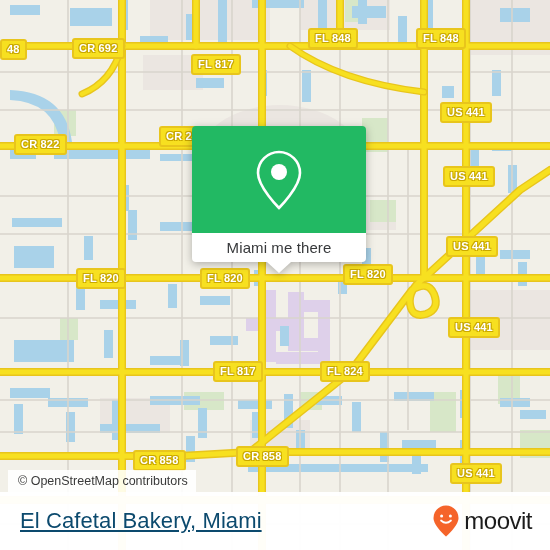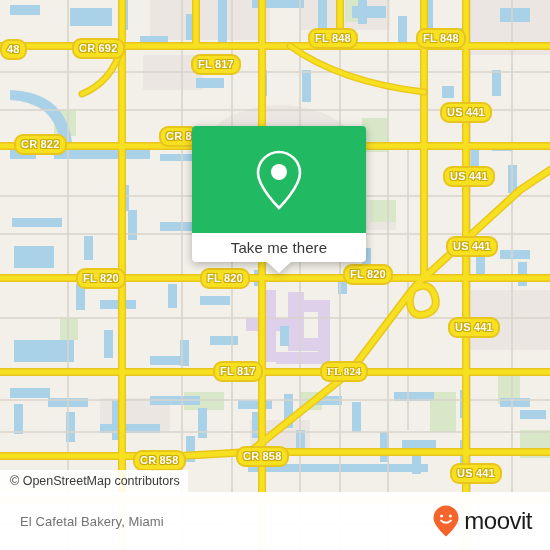--- a/index.html
+++ b/index.html
@@ -23,21 +23,21 @@
     background: #f2f0e8;
     overflow: hidden;
   }
   #map-svg { position: absolute; left: 0; top: 0; }
 
   
   .shield {
     position: absolute;
     background: #f7e020;
     border: 2px solid #e8c51c;
-    border-radius: 9px;
+    border-radius: 3px;
     color: #ffffff;
     font-size: 11px;
     font-weight: bold;
     line-height: 12px;
     padding: 2px 5px 3px;
     letter-spacing: 0.2px;
     white-space: nowrap;
     text-shadow: -1px -1px 0 #c9a800, 1px -1px 0 #c9a800,
                  -1px 1px 0 #c9a800, 1px 1px 0 #c9a800;
     z-index: 6;
@@ -80,21 +80,21 @@
     bottom: -11px;
     width: 0; height: 0;
     border-left: 12px solid transparent;
     border-right: 12px solid transparent;
     border-top: 11px solid #ffffff;
   }
 
   
   #attribution {
     position: absolute;
-    left: 0; top: 470px;
+    left: 8px; top: 470px;
     height: 22px;
     padding: 0 8px 0 10px;
     display: flex;
     align-items: center;
     background: rgba(255,255,255,0.88);
     font-size: 12.5px;
     color: #3a3a3a;
     z-index: 15;
     white-space: nowrap;
   }
@@ -105,24 +105,25 @@
     left: 0; top: 492px;
     width: 550px; height: 58px;
     background: rgba(255,255,255,0.93);
     display: flex;
     align-items: center;
     justify-content: space-between;
     padding: 0 18px 0 20px;
     z-index: 30;
   }
   #place-title {
-    font-size: 13px;
-    color: #737373;
+    font-size: 22px;
+    color: #0c4a6e;
     letter-spacing: 0.1px;
     white-space: nowrap;
+    text-decoration: underline;
   }
   #brand {
     display: flex;
     align-items: center;
     gap: 3px;
   }
   #brand-name {
     font-size: 24px;
     color: #1c1c1c;
     letter-spacing: -0.5px;
@@ -334,42 +335,42 @@
       </g>
     </svg>
 
     <div class="shield" style="left:0px;top:39px;">48</div>
     <div class="shield" style="left:72px;top:38px;">CR 692</div>
     <div class="shield" style="left:191px;top:54px;">FL 817</div>
     <div class="shield" style="left:308px;top:28px;">FL 848</div>
     <div class="shield" style="left:416px;top:28px;">FL 848</div>
     <div class="shield" style="left:440px;top:102px;">US 441</div>
     <div class="shield" style="left:14px;top:134px;">CR 822</div>
-    <div class="shield" style="left:159px;top:126px;">CR 8</div>
+    <div class="shield" style="left:159px;top:126px;">CR 2</div>
     <div class="shield" style="left:443px;top:166px;">US 441</div>
     <div class="shield" style="left:446px;top:236px;">US 441</div>
     <div class="shield" style="left:76px;top:268px;">FL 820</div>
     <div class="shield" style="left:200px;top:268px;">FL 820</div>
     <div class="shield" style="left:343px;top:264px;">FL 820</div>
     <div class="shield" style="left:448px;top:317px;">US 441</div>
     <div class="shield" style="left:213px;top:361px;">FL 817</div>
-    <div class="shield" style="left:320px;top:361px;font-family:Liberation Serif, serif;">FL 824</div>
+    <div class="shield" style="left:320px;top:361px;">FL 824</div>
     <div class="shield" style="left:133px;top:450px;">CR 858</div>
     <div class="shield" style="left:236px;top:446px;">CR 858</div>
     <div class="shield" style="left:450px;top:463px;">US 441</div>
 
     <div id="popup">
       <div id="popup-top">
         <svg width="56" height="64" viewBox="0 0 56 64">
           <path d="M28 4 C16.4 4 7 13.4 7 25 C7 39 28 60 28 60 C28 60 49 39 49 25 C49 13.4 39.6 4 28 4 Z" fill="none" stroke="#ffffff" stroke-width="2.6"></path>
           <circle cx="28" cy="24" r="8" fill="#ffffff"></circle>
         </svg>
       </div>
       <div id="popup-bottom">
-        <span id="popup-label">Take me there</span>
+        <span id="popup-label">Miami me there</span>
         <div id="popup-tail"></div>
       </div>
     </div>
 
     <div id="attribution">© OpenStreetMap contributors</div>
   </div>
 
   <div id="bottom-bar">
     <span id="place-title">El Cafetal Bakery, Miami</span>
     <div id="brand">

